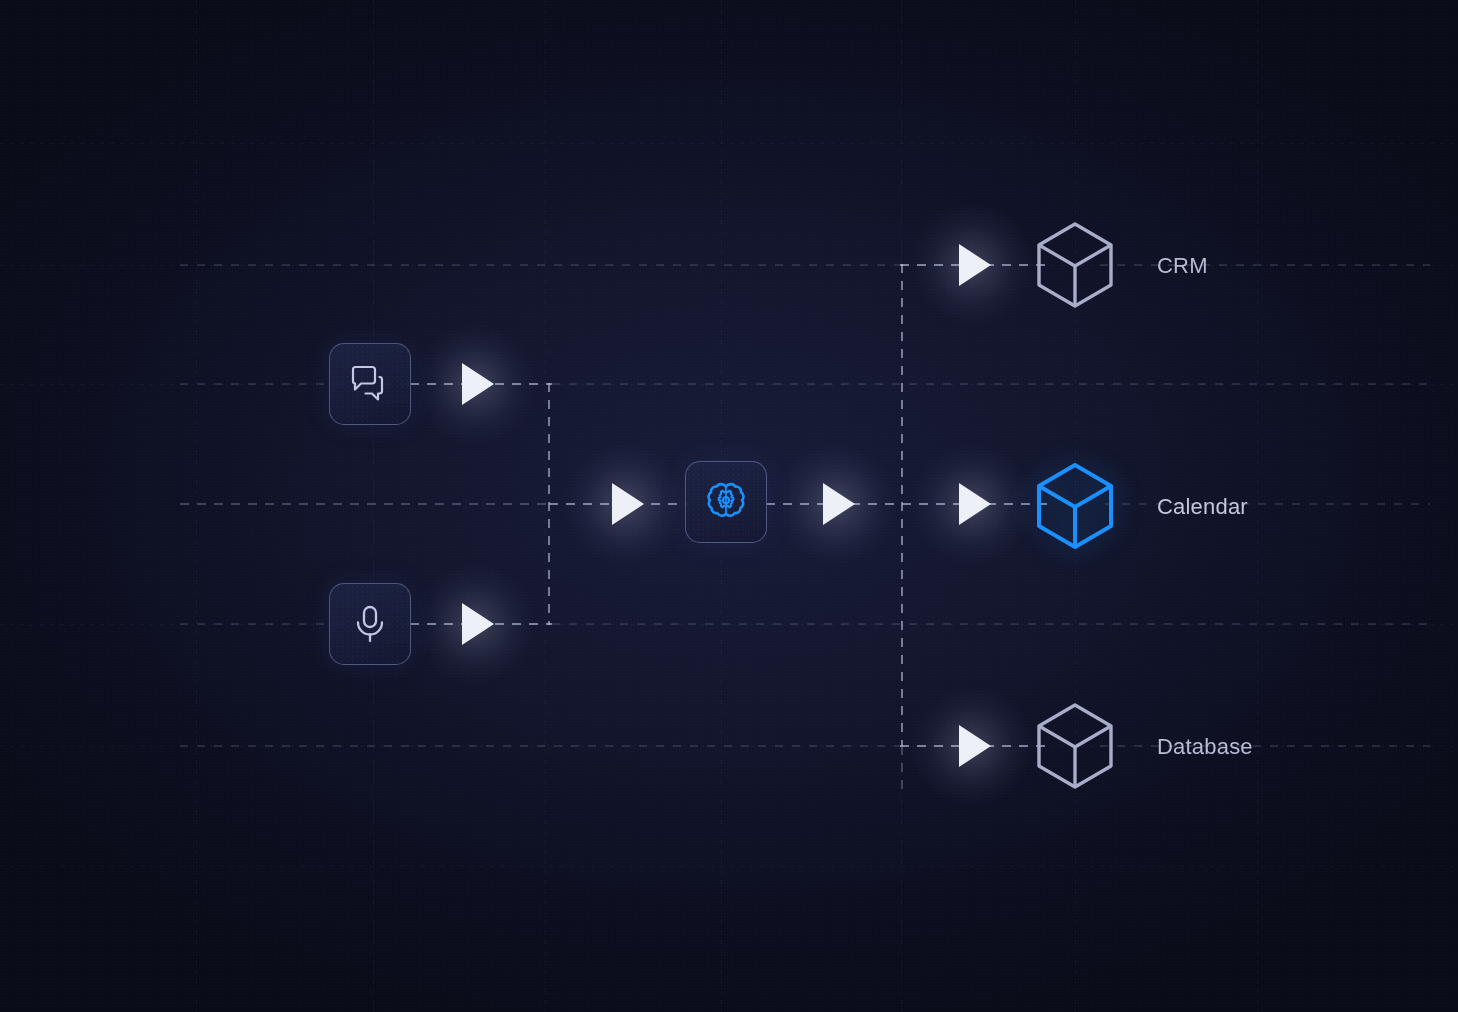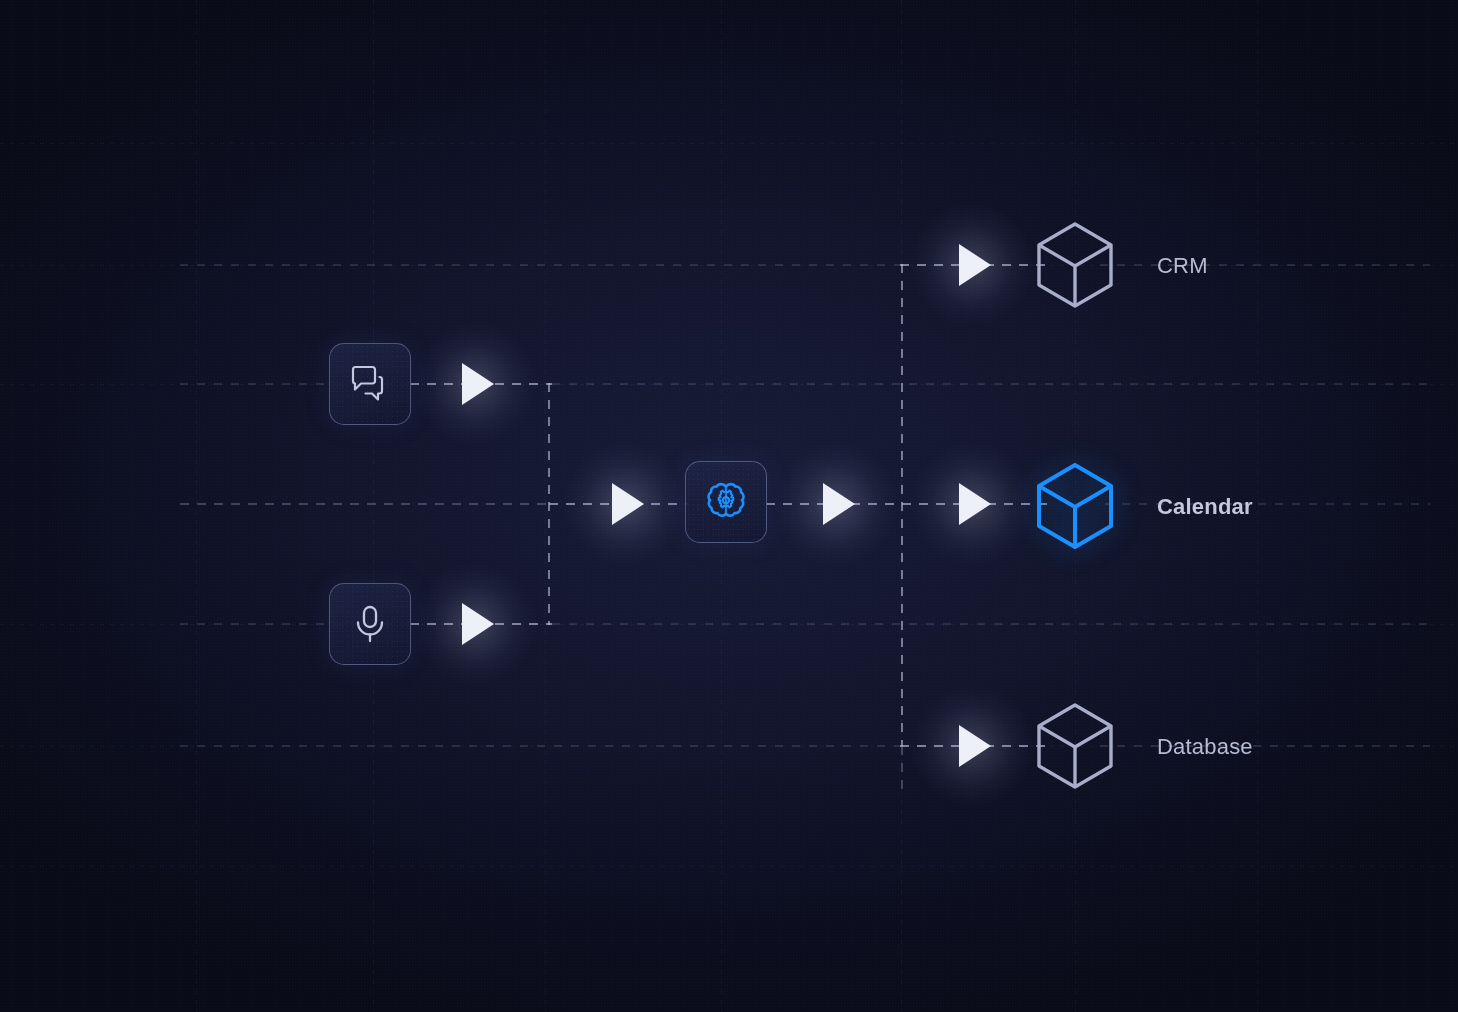--- a/index.html
+++ b/index.html
@@ -288,21 +288,21 @@
   </div>
   <div class="node-label" style="left:1157px; top:266px;">CRM</div>
 
   <div class="cube active" style="left:1075px; top:506px;">
     <svg viewBox="0 0 84 90" fill="none">
       <path d="M42 4 L78 25 V65 L42 86 L6 65 V25 Z" stroke="#1a90ff" stroke-width="4" stroke-linejoin="round" fill="none"></path>
       <path d="M6 25 L42 46 L78 25" stroke="#1a90ff" stroke-width="4" stroke-linejoin="round" fill="none"></path>
       <path d="M42 46 V86" stroke="#1a90ff" stroke-width="4" stroke-linejoin="round" fill="none"></path>
     </svg>
   </div>
-  <div class="node-label active" style="left:1157px; top:507px;font-weight:bold;">Calendar</div>
+  <div class="node-label active" style="left:1157px; top:507px;">Calendar</div>
 
   <div class="cube" style="left:1075px; top:746px;">
     <svg viewBox="0 0 84 90" fill="none">
       <path d="M42 4 L78 25 V65 L42 86 L6 65 V25 Z" stroke="#a8aec9" stroke-width="3.4" stroke-linejoin="round" fill="none"></path>
       <path d="M6 25 L42 46 L78 25" stroke="#a8aec9" stroke-width="3.4" stroke-linejoin="round" fill="none"></path>
       <path d="M42 46 V86" stroke="#a8aec9" stroke-width="3.4" stroke-linejoin="round" fill="none"></path>
     </svg>
   </div>
   <div class="node-label" style="left:1157px; top:747px;text-align:center;">Database</div>
 

